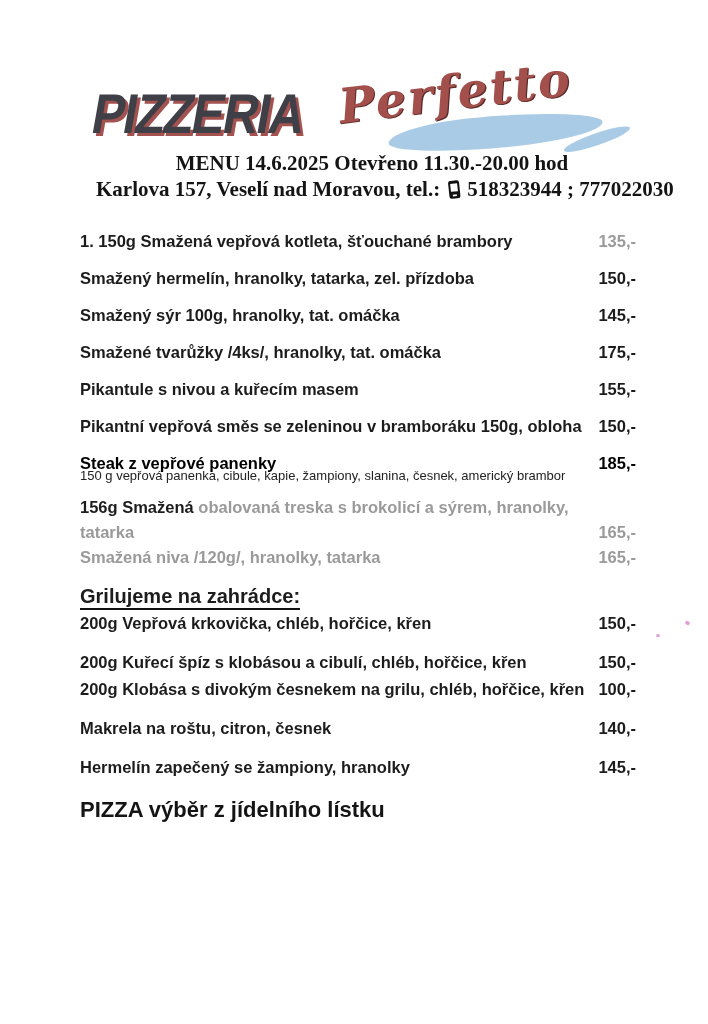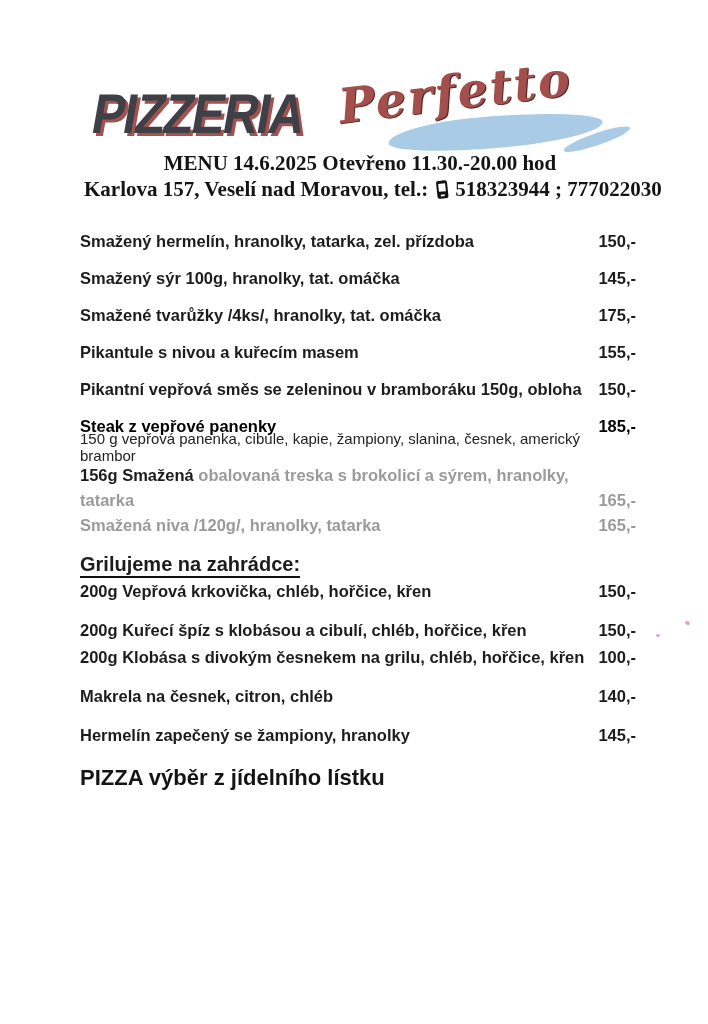--- a/index.html
+++ b/index.html
@@ -18,37 +18,37 @@
       transform:rotate(-5deg);}
   .logo-swash::after{content:"";position:absolute;right:-28px;bottom:-6px;width:70px;height:12px;
       background:#a9cbe6;border-radius:50%;transform:rotate(-14deg);}
   .logo-word2{position:absolute;left:250px;top:-8px;
       font-family:"DejaVu Serif",serif;font-style:italic;font-weight:bold;
       font-size:48px;color:#a3504d;letter-spacing:2px;
       transform:rotate(-7deg);line-height:1;
       text-shadow:1px 1px 0 #5a2a28;}
 
   
-  .header{position:absolute;left:84px;top:150px;width:552px;text-align:center;
+  .header{position:absolute;left:96px;top:150px;width:552px;text-align:center;
       font-family:"Liberation Serif",serif;font-weight:bold;font-size:21px;line-height:26px;
       color:#141414;}
   .addr{white-space:nowrap;}
   .phone-icon{display:inline-block;vertical-align:-3px;margin:0 6px 0 8px;transform:rotate(-6deg);}
   .soup{margin-top:2px;font-family:"Liberation Sans",sans-serif;font-weight:bold;
       font-size:17px;text-align:left;text-decoration:underline;white-space:nowrap;}
 
   
   .menu{position:absolute;left:80px;top:230px;width:556px;}
   .row{display:flex;justify-content:space-between;align-items:baseline;
       font-weight:bold;font-size:16.5px;line-height:23px;margin-bottom:14px;}
   .row .nm{padding-right:8px;}
   .gray{color:#9a9a9a;}
   .blue{color:#000000;}
   .tight{margin-bottom:2px;}
-  .desc{font-size:15px;font-weight:normal;line-height:17px;margin:-10px 0 0 0;color:#222;}
+  .desc{font-size:13px;font-weight:normal;line-height:17px;margin:-10px 0 12px 0;color:#222;}
   .mix{font-weight:bold;font-size:16.5px;line-height:23px;margin-bottom:2px;}
   .grill-head{font-weight:bold;font-size:20px;margin:16px 0 4px 0;}
   .grill-head span{border-bottom:2.5px solid #111;padding-bottom:1px;}
 
   
   .notes{margin-top:20px;font-family:"DejaVu Serif",serif;font-style:italic;font-weight:bold;
       font-size:24px;line-height:41px;color:#161616;}
   .pizza{margin-top:18px;font-weight:bold;font-size:22px;color:#141414;}
 
   
@@ -71,20 +71,24 @@
     <div>MENU 14.6.2025  Otevřeno 11.30.-20.00 hod</div>
     <div class="addr"><span>Karlova 157, Veselí nad Moravou, tel.:</span><span class="phone-icon"><svg width="13" height="19" viewBox="0 0 13 19">
             <rect x="1" y="0.5" width="11" height="18" rx="2.5" fill="#111"></rect>
             <rect x="3" y="3.5" width="7" height="8" fill="#fff"></rect>
             <rect x="4.5" y="14.5" width="4" height="1.8" fill="#fff"></rect>
           </svg></span><span>518323944 ; 777022030</span></div>
   </div>
 
   <div class="menu">
 
+    <div class="row">
+      <span class="nm">1. 150g Smažená vepřová kotleta, šťouchané brambory</span>
+      <span class="gray">135,-</span>
+    </div>
     <div class="row">
       <span class="nm">Smažený hermelín, hranolky, tatarka, zel. přízdoba</span>
       <span>150,-</span>
     </div>
     <div class="row">
       <span class="nm">Smažený sýr 100g, hranolky, tat. omáčka</span>
       <span>145,-</span>
     </div>
     <div class="row">
       <span class="nm">Smažené tvarůžky /4ks/, hranolky, tat. omáčka</span>
@@ -124,21 +128,21 @@
     </div>
     <div class="row" style="margin-bottom:4px">
       <span class="nm">200g Kuřecí špíz s klobásou a cibulí, chléb, hořčice, křen</span>
       <span>150,-</span>
     </div>
     <div class="row" style="margin-bottom:16px">
       <span class="nm">200g Klobása s divokým česnekem na grilu, chléb, hořčice, křen</span>
       <span>100,-</span>
     </div>
     <div class="row" style="margin-bottom:16px">
-      <span class="nm">Makrela na česnek, citron, chléb</span>
+      <span class="nm">Makrela na roštu, citron, česnek</span>
       <span>140,-</span>
     </div>
     <div class="row">
       <span class="nm">Hermelín zapečený se žampiony, hranolky</span>
       <span>145,-</span>
     </div>
 
     <div class="pizza">PIZZA výběr z jídelního lístku</div>
   </div>
 

